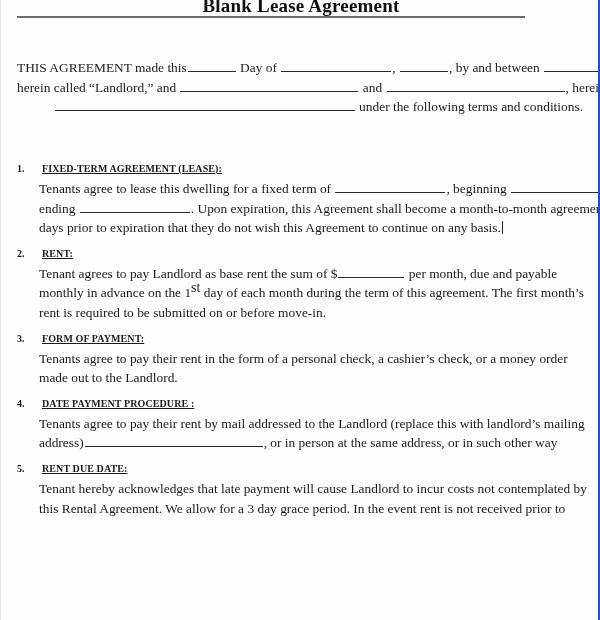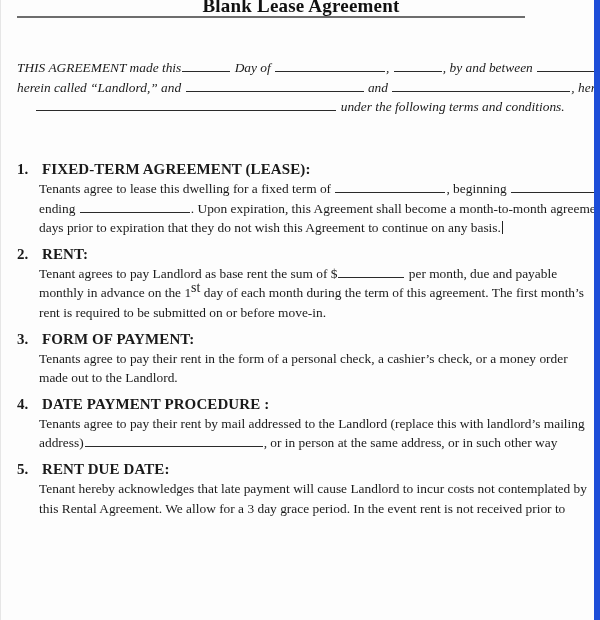--- a/index.html
+++ b/index.html
@@ -15,21 +15,21 @@
     font-family: "Liberation Serif", "DejaVu Serif", serif;
     color: #1a1a1a;
   }
   .page {
     position: relative;
     width: 600px;
     height: 620px;
     box-sizing: border-box;
     background: #fdfdfd;
     border-left: 1px solid #e6e6e6;
-    border-right: 6px solid #1d4ed8;
+    border-right: 2px solid #1d4ed8;
     overflow: hidden;
   }
   .doc-title {
     position: absolute;
     top: -5px;
     left: 0;
     width: 600px;
     text-align: center;
     font-size: 19px;
     font-weight: bold;
@@ -45,42 +45,42 @@
     height: 2px;
     background: #6d6d6d;
   }
   .intro {
     position: absolute;
     top: 58px;
     left: 16px;
     width: 566px;
     font-size: 13.4px;
     line-height: 19.6px;
-    text-align: center;
-    font-style: italic;
+    text-align: right;
   }
   .intro .ln { display: block; white-space: nowrap; }
   .sections {
     position: absolute;
     top: 160px;
     left: 0;
     width: 600px;
   }
   .section {
     position: relative;
     padding-left: 16px;
     margin-bottom: 7px;
   }
   .sec-head {
     position: relative;
-    font-size: 15px;
+    font-size: 10px;
     line-height: 18px;
     font-weight: bold;
     letter-spacing: 0.1px;
     margin-bottom: 1px;
+    text-decoration: underline;
   }
   .sec-num {
     display: inline-block;
     width: 25px;
     font-weight: bold;
   }
   .sec-body {
     margin-left: 22px;
     font-size: 13.4px;
     line-height: 19.6px;

